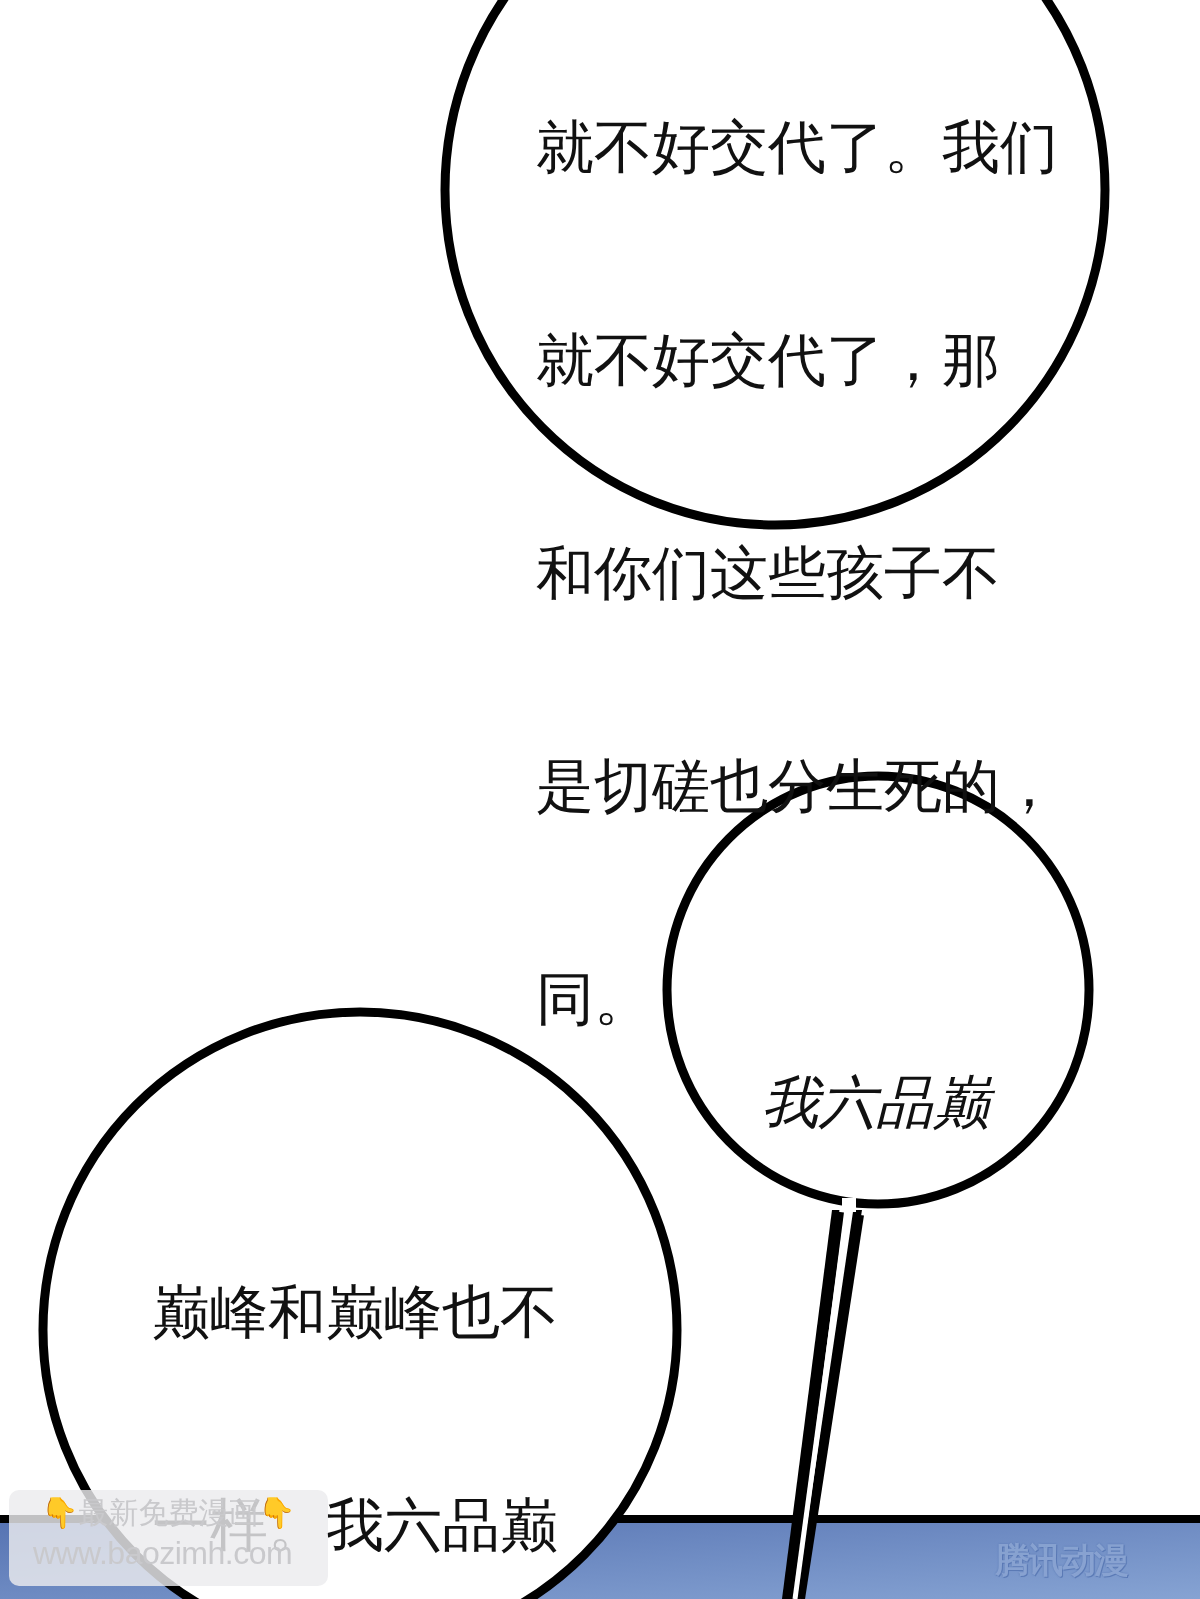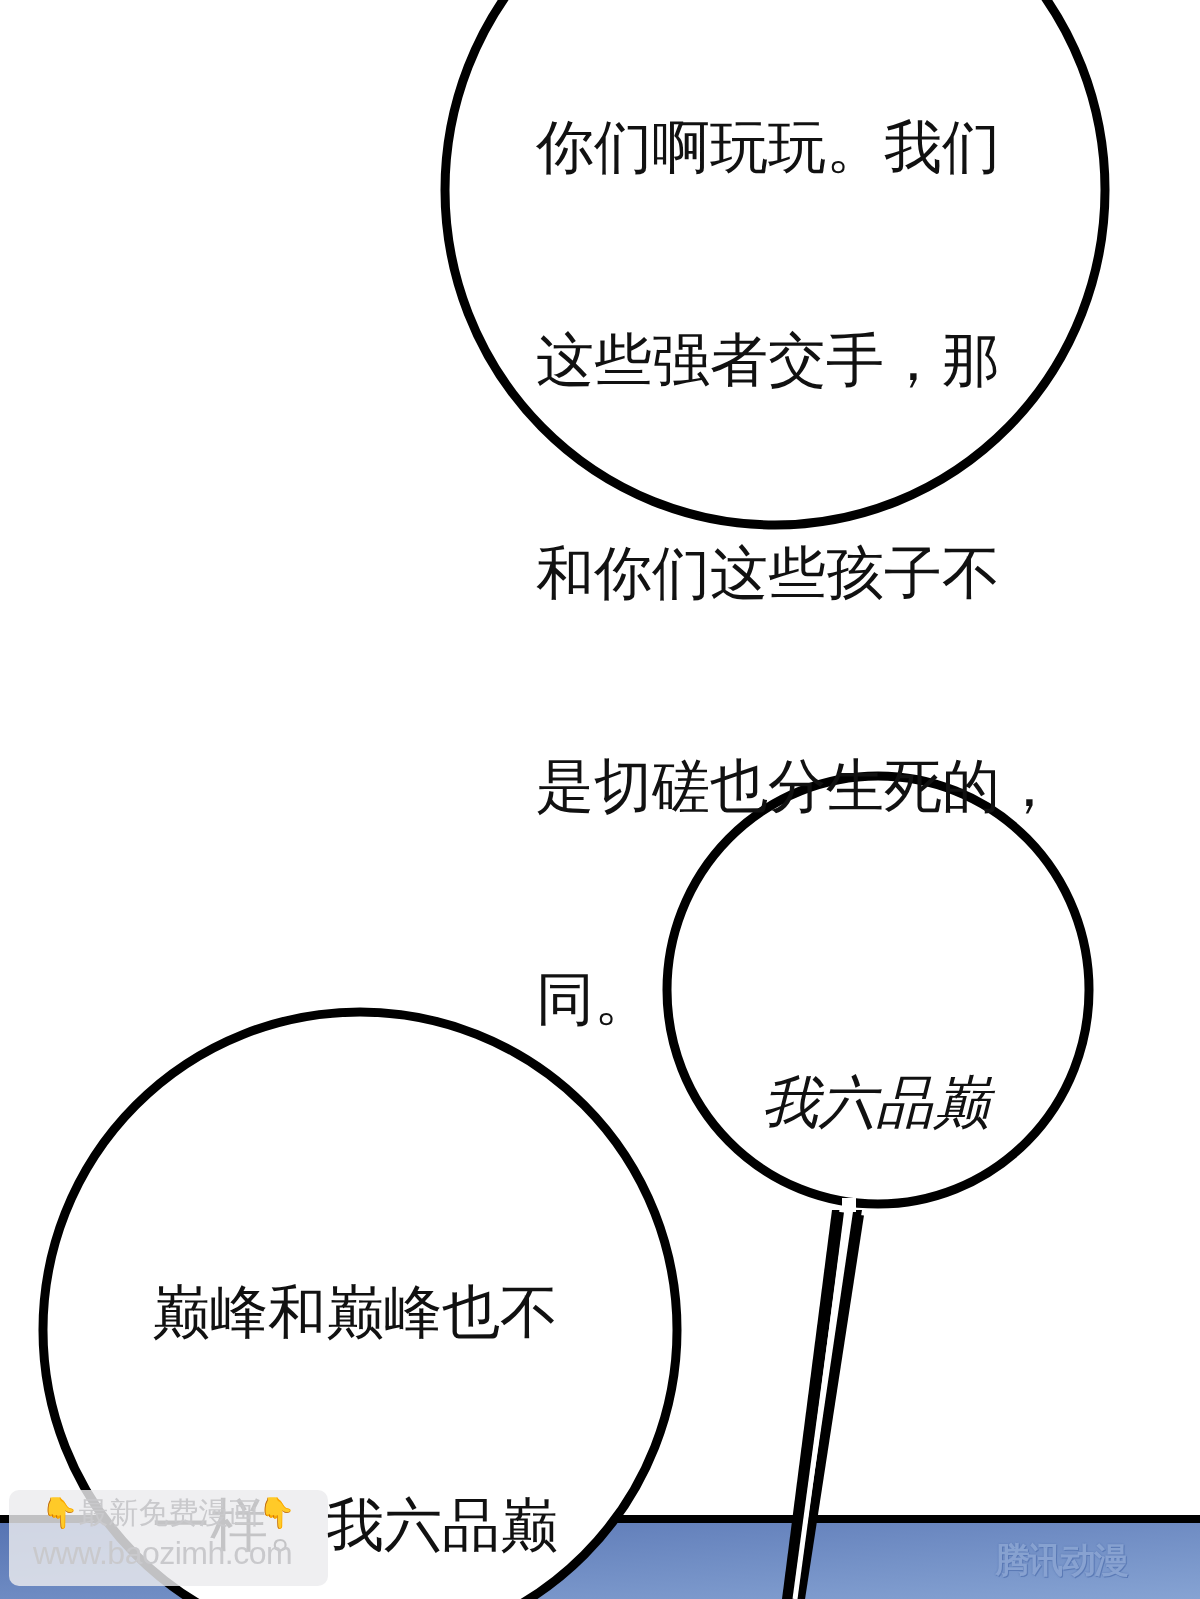--- a/index.html
+++ b/index.html
@@ -80,22 +80,22 @@
       <path d="M 860 1215 L 801 1599" stroke="#000000" stroke-width="8" fill="none"></path>
       <path d="M 847 1214 L 795 1599" stroke="#ffffff" stroke-width="5" fill="none"></path>
     </g>
 
     <g>
       <ellipse cx="360" cy="1330" rx="317" ry="318" fill="#ffffff" stroke="#000000" stroke-width="9"></ellipse>
     </g>
   </svg>
 
   <div id="bubble1-text" class="bubble-text">
-    <span class="line">你们啊玩玩。我们</span>
-    <span class="line">这些强者交手，那</span>
+    <span class="line">就不好交代了。我们</span>
+    <span class="line">就不好交代了，那</span>
     <span class="line">和你们这些孩子不</span>
     <span class="line">是切磋也分生死的，</span>
     <span class="line">同。</span>
   </div>
 
   <div id="bubble2-text" class="bubble-text">
     <span class="line">我六品巅</span>
   </div>
 
   <div id="bubble3-text" class="bubble-text">

